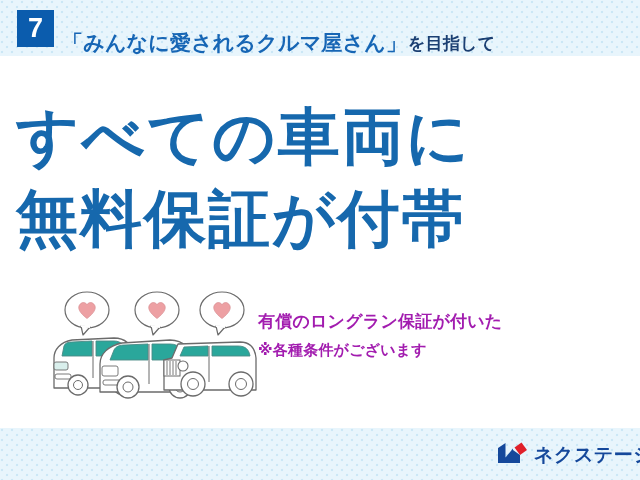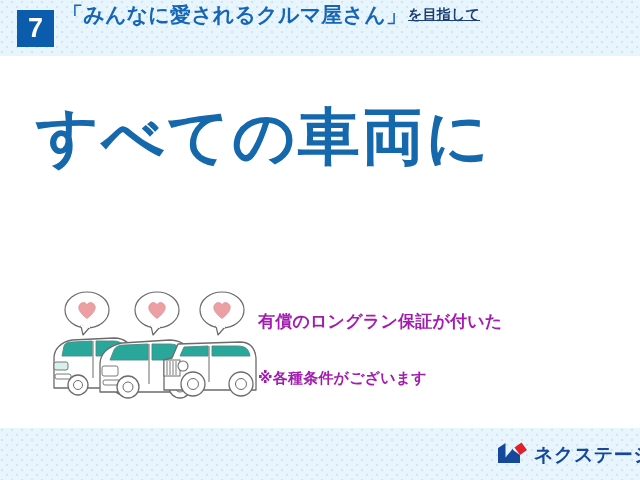--- a/index.html
+++ b/index.html
@@ -44,48 +44,47 @@
     color: #ffffff;
     font-size: 27px;
     font-weight: bold;
     line-height: 37px;
     text-align: center;
     letter-spacing: 0;
   }
   #header-title {
     position: absolute;
     left: 62px;
-    top: 0;
+    top: 28px;
     height: 30px;
     display: flex;
     align-items: center;
     white-space: nowrap;
   }
   #header-title .main {
     color: #1766b5;
     font-size: 21px;
     font-weight: bold;
     letter-spacing: 0.2px;
   }
   #header-title .tail {
     color: #1b3f72;
-    font-size: 14px;
+    font-size: 17px;
     font-weight: bold;
     letter-spacing: 0.2px;
     padding-left: 1px;
-    text-decoration: underline;
   }
 
   
   #headline {
     position: absolute;
-    left: 4px;
+    left: 16px;
     top: 96px;
     width: 519px;
-    text-align: center;
+    text-align: left;
   }
   #headline .hl-line {
     display: block;
     color: #1668ad;
     font-weight: bold;
     font-size: 62px;
     line-height: 82px;
     letter-spacing: 2px;
     white-space: nowrap;
   }
@@ -110,21 +109,20 @@
     display: block;
     color: #a21caf;
     font-size: 17px;
     font-weight: bold;
     line-height: 28px;
     letter-spacing: 0.2px;
     white-space: nowrap;
   }
   #body-copy .copy-note {
     font-size: 15px;
-    margin-top: 28px;
   }
 
   
   #footer-logo {
     position: absolute;
     left: 497px;
     top: 441px;
     height: 28px;
     display: flex;
     align-items: center;
@@ -147,20 +145,21 @@
 
   <div id="header-number-badge">7</div>
 
   <div id="header-title">
     <span class="main">「みんなに愛されるクルマ屋さん」</span>
     <span class="tail">を目指して</span>
   </div>
 
   <div id="headline">
     <span class="hl-line">すべての車両に</span>
+    <span class="hl-line">無料保証が付帯</span>
   </div>
 
   <div id="illustration">
     <svg width="210" height="115" viewBox="0 0 210 115" xmlns="http://www.w3.org/2000/svg">
 
       <g>
         <ellipse cx="35" cy="22" rx="22" ry="18" fill="#ffffff" stroke="#6b6b6b" stroke-width="1.2"></ellipse>
         <path d="M29 38 L31 47 L38 39 Z" fill="#ffffff" stroke="#6b6b6b" stroke-width="1.2" stroke-linejoin="round"></path>
         <path d="M29 38 L38 39" stroke="#ffffff" stroke-width="1.8"></path>
         <path d="M35 30.5

